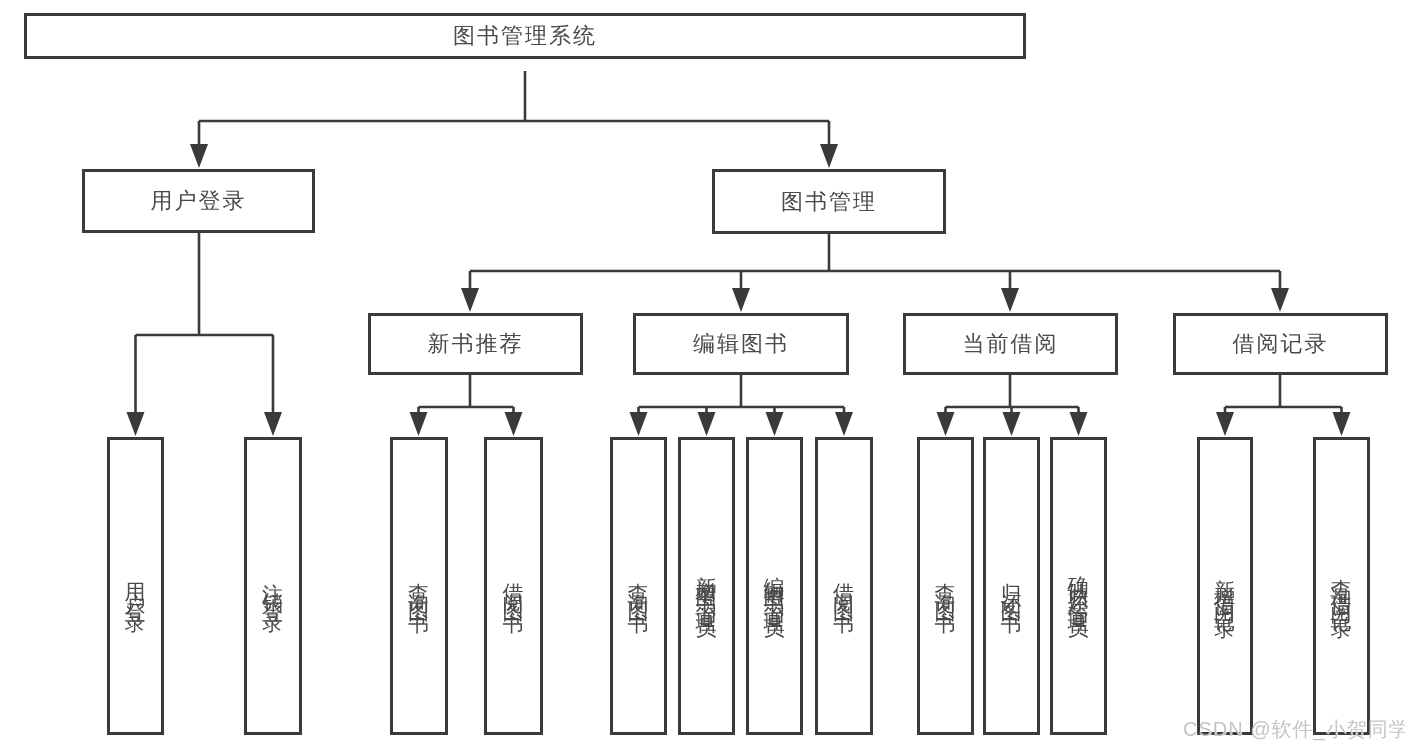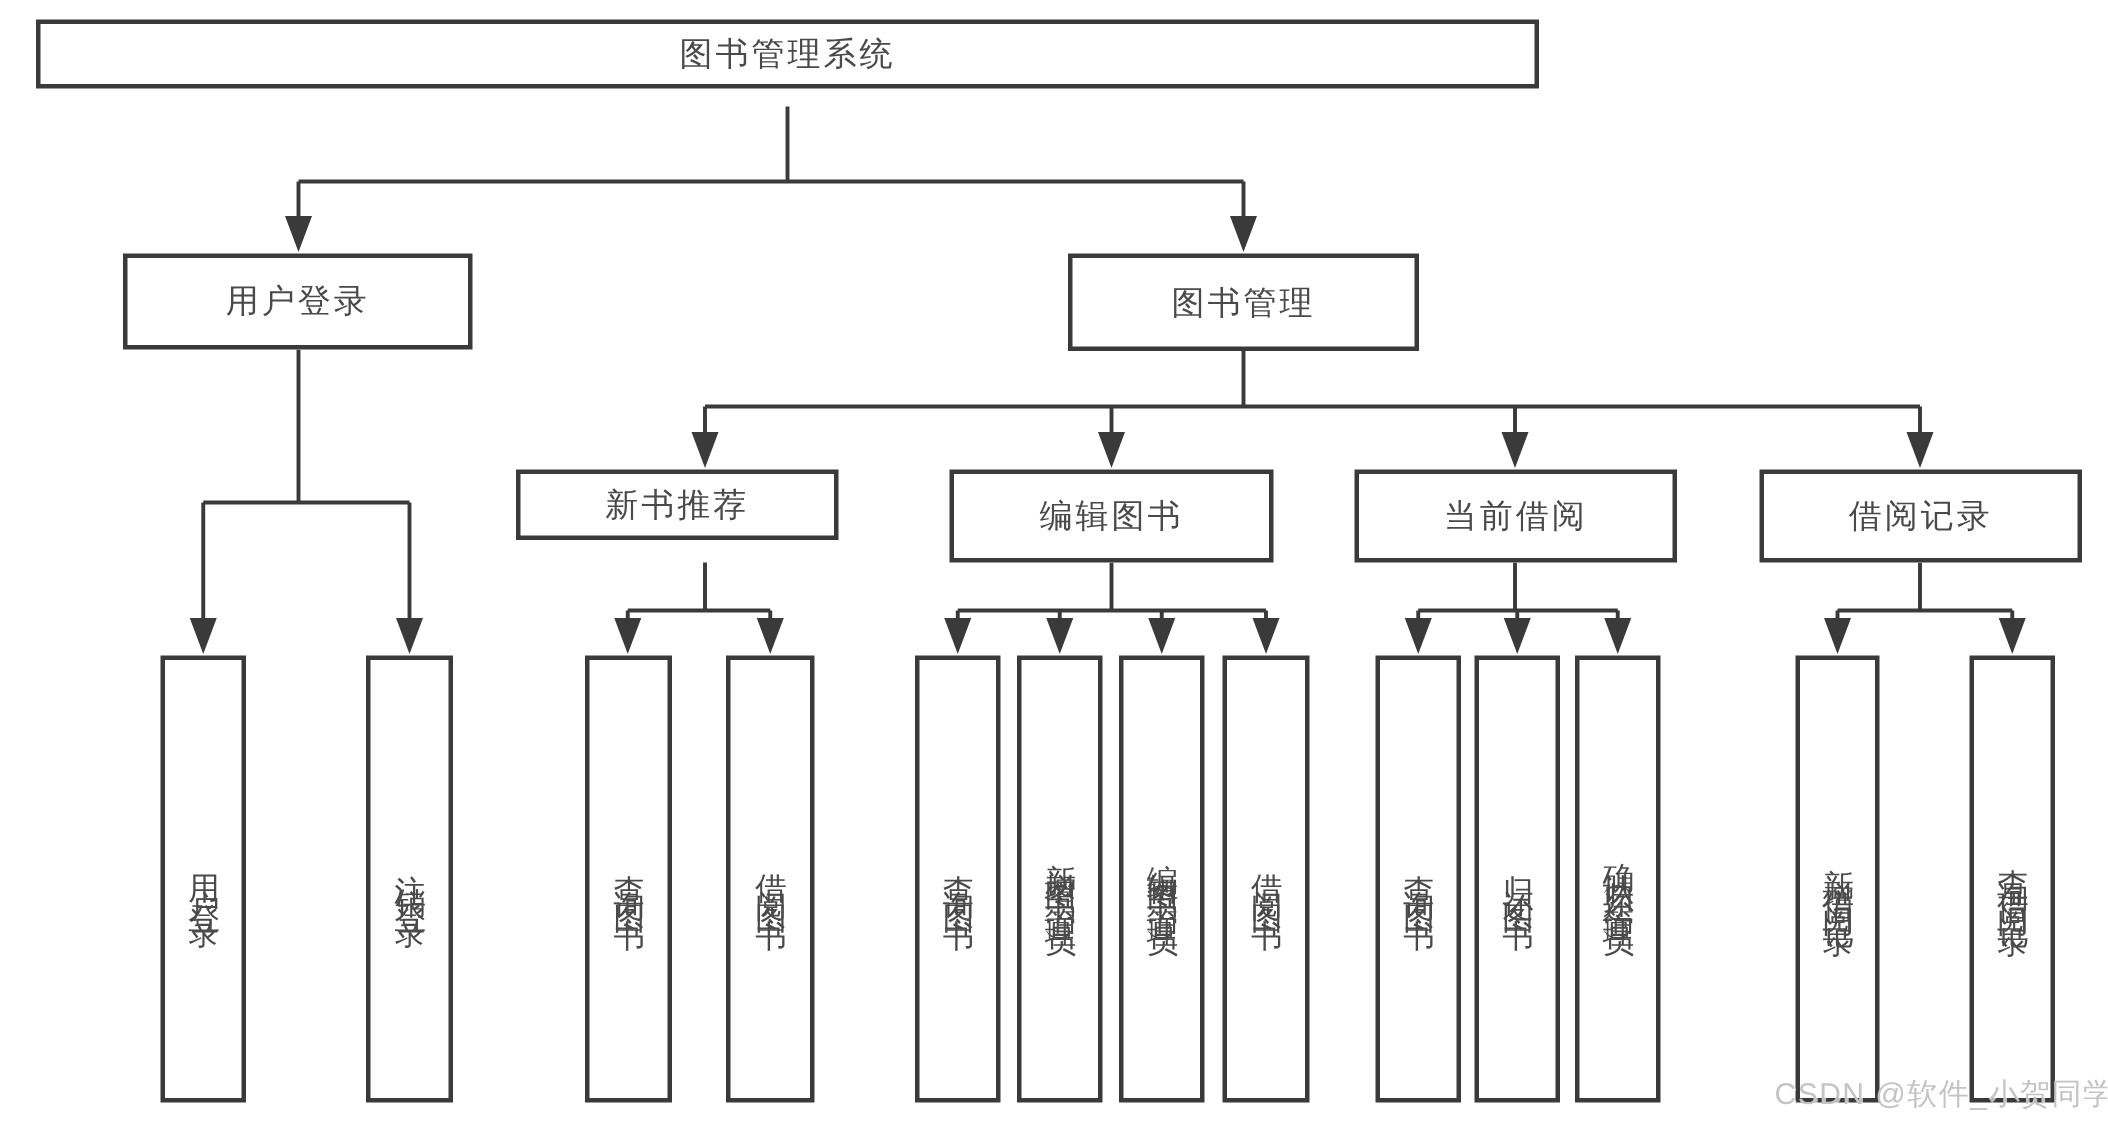--- a/index.html
+++ b/index.html
@@ -113,21 +113,21 @@
     <span>图书管理系统</span>
   </div>
 
   <div class="node hdr" style="left:82px; top:169px; width:233px; height:64px;">
     <span>用户登录</span>
   </div>
   <div class="node hdr" style="left:712px; top:169px; width:234px; height:65px;">
     <span>图书管理</span>
   </div>
 
-  <div class="node hdr" style="left:344px; top:313px; width:215px; height:47px;">
+  <div class="node hdr" style="left:368px; top:313px; width:215px; height:62px;">
     <span>新书推荐</span>
   </div>
   <div class="node hdr" style="left:633px; top:313px; width:216px; height:62px;">
     <span>编辑图书</span>
   </div>
   <div class="node hdr" style="left:903px; top:313px; width:215px; height:62px;text-align:right;">
     <span>当前借阅</span>
   </div>
   <div class="node hdr" style="left:1173px; top:313px; width:215px; height:62px;">
     <span>借阅记录</span>

